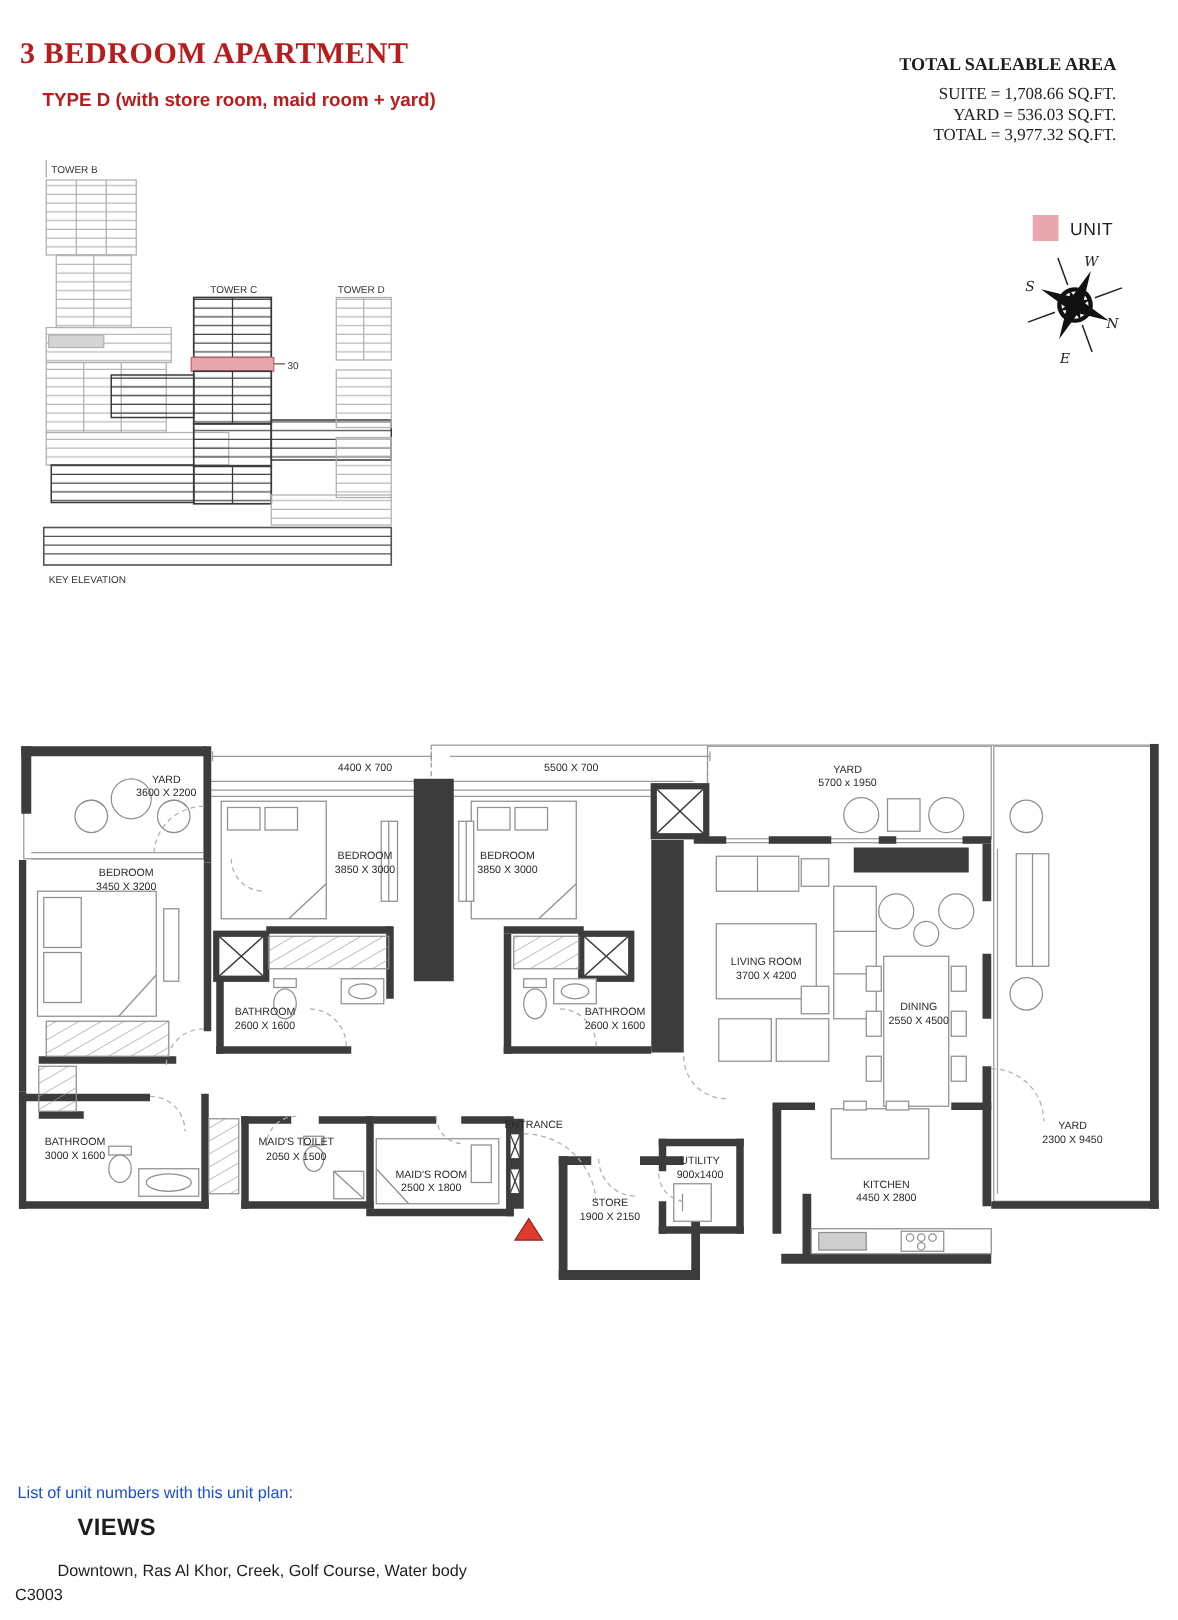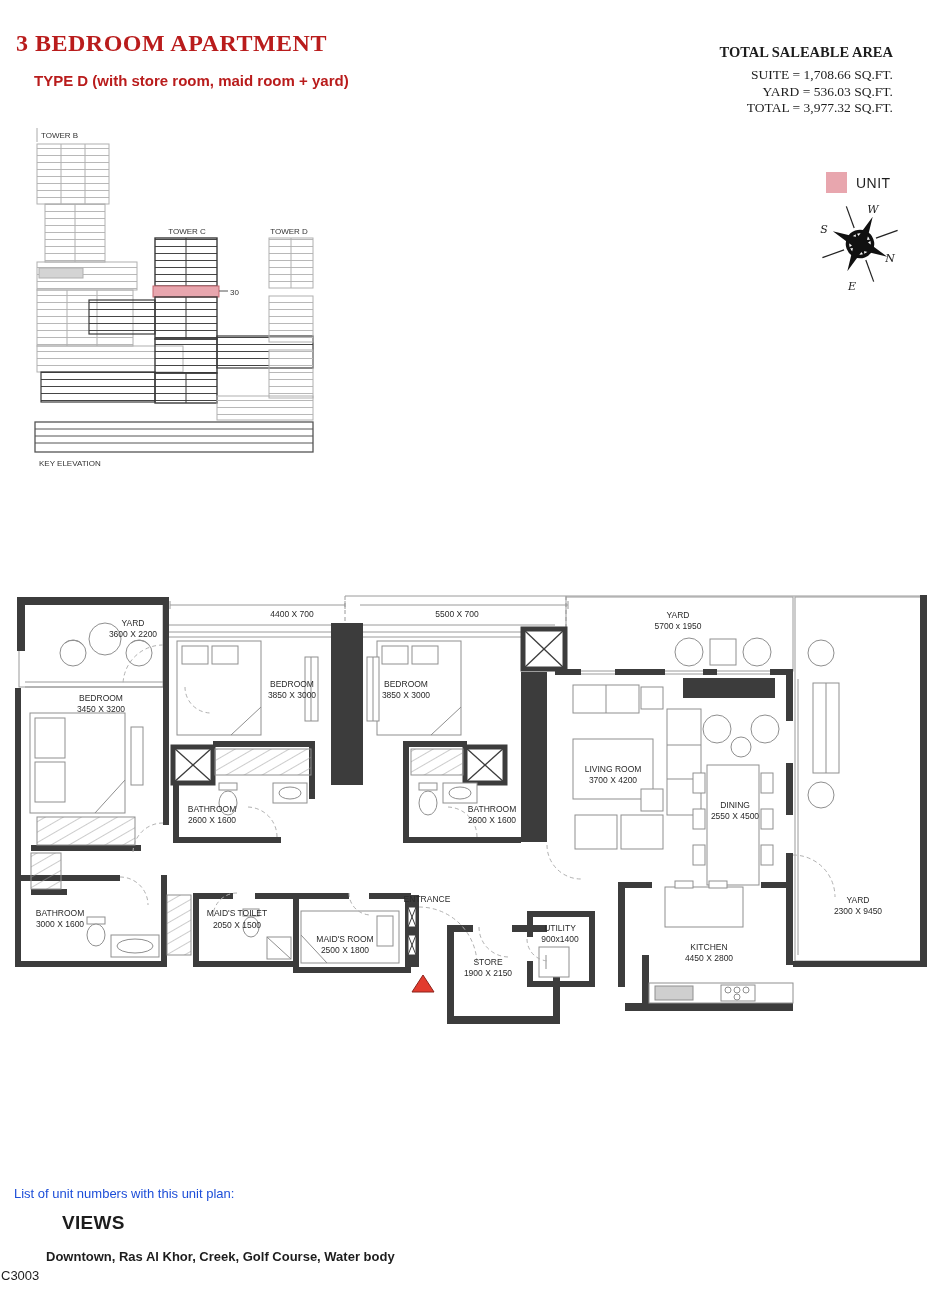--- a/index.html
+++ b/index.html
@@ -9,22 +9,22 @@
   .hdr-title{left:16px;top:30px;font-family:"Liberation Serif",serif;
              font-size:24px;font-weight:700;letter-spacing:.5px;color:#b91c1c;}
   .hdr-sub{left:34px;top:72px;font-size:15px;font-weight:700;color:#b91c1c;}
   .area-block{right:49px;top:44px;text-align:right;font-family:Liberation Serif, serif;}
   .area-head{font-size:14.5px;font-weight:700;margin-bottom:6px;}
   .area-line{font-size:13.5px;line-height:16.5px;}
   .legend{left:826px;top:172px;display:flex;align-items:center;gap:9px;justify-content:center;}
   .legend-label{font-size:14px;letter-spacing:.5px;}
   .footer-caption{left:14px;top:1186px;font-size:13px;color:#1d4ed8;}
   .footer-views{left:14px;top:1212px;font-size:19px;font-weight:700;letter-spacing:.3px;margin-left:48px;}
-  .footer-list{left:14px;top:1249px;font-size:13px;font-weight:700;padding-left:32px;}
-  .footer-unit{left:1px;top:1268px;font-size:13px;}
+  .footer-list{left:14px;top:1249px;font-size:13px;font-weight:400;padding-left:32px;}
+  .footer-unit{left:12px;top:1268px;font-size:13px;}
   svg text{font-family:"Liberation Sans",sans-serif;}
   .plan-label{font-size:8.5px;fill:#2a2a2a;text-anchor:middle;}
   .elev-label{font-size:8px;fill:#333;}
   .compass-letter{font-family:"DejaVu Serif",serif;font-style:italic;font-size:11px;fill:#222;}
 </style>
 </head>
 <body>
 
 <div class="abs hdr-title">3 BEDROOM APARTMENT</div>
 <div class="abs hdr-sub">TYPE D (with store room, maid room + yard)</div>

